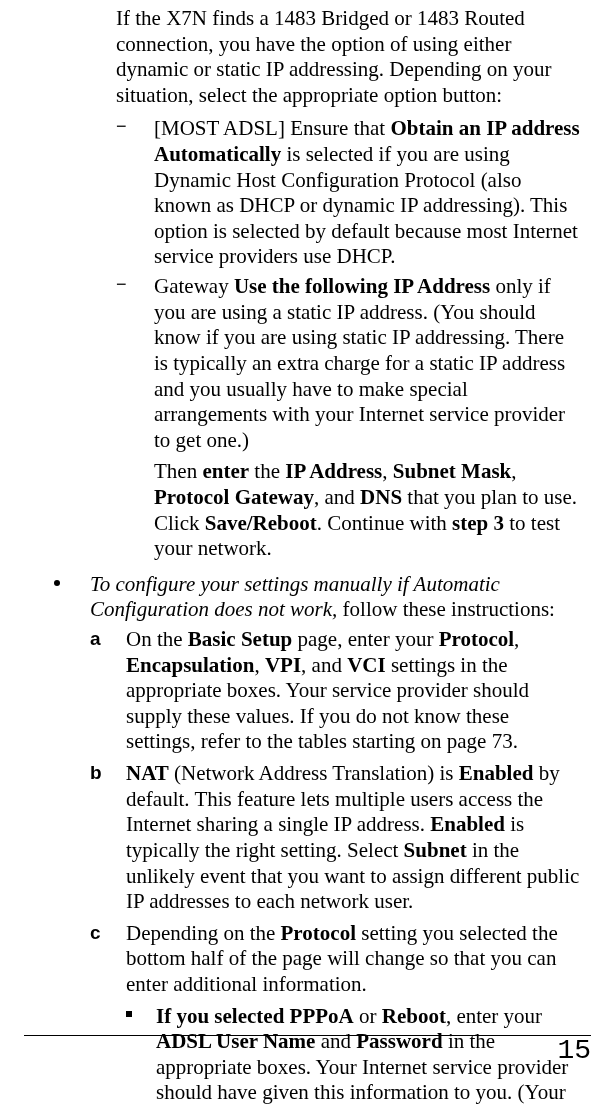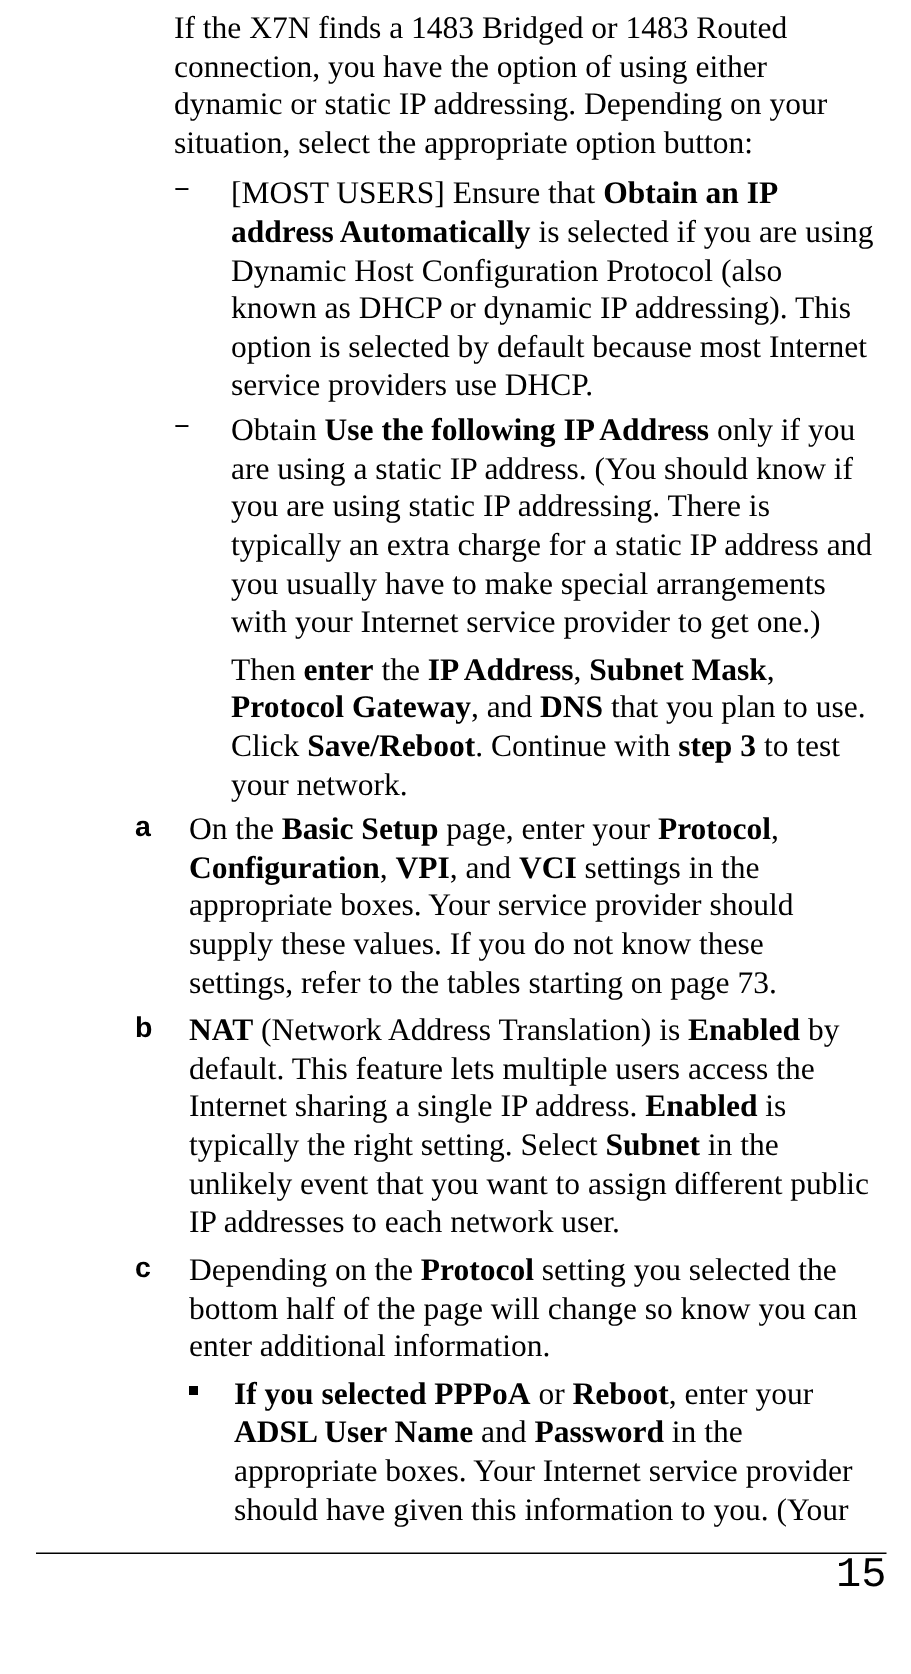--- a/index.html
+++ b/index.html
@@ -118,44 +118,48 @@
 <body>
 
 <div class="page">
   <div class="content">
 
     <p class="para-intro">If the X7N finds a 1483 Bridged or 1483 Routed connection, you have the option of using either dynamic or static IP addressing. Depending on your situation, select the appropriate option button:</p>
 
     <ul class="dash">
       <li>
         <span class="marker">−</span>
-        <span>[MOST USERS] Ensure that </span><b>Obtain an IP address Automatically</b><span> is selected if you are using Dynamic Host Configuration Protocol (also known as DHCP or dynamic IP addressing). This option is selected by default because most Internet service providers use DHCP.</span>
+        <span>[MOST ADSL] Ensure that </span><b>Obtain an IP address Automatically</b><span> is selected if you are using Dynamic Host Configuration Protocol (also known as DHCP or dynamic IP addressing). This option is selected by default because most Internet service providers use DHCP.</span>
       </li>
       <li>
         <span class="marker">−</span>
-        <span>Obtain </span><b>Use the following IP Address</b><span> only if you are using a static IP address. (You should know if you are using static IP addressing. There is typically an extra charge for a static IP address and you usually have to make special arrangements with your Internet service provider to get one.)</span>
+        <span>Gateway </span><b>Use the following IP Address</b><span> only if you are using a static IP address. (You should know if you are using static IP addressing. There is typically an extra charge for a static IP address and you usually have to make special arrangements with your Internet service provider to get one.)</span>
         <div class="sub-para">
           <span>Then </span><b>enter</b><span> the </span><b>IP Address</b><span>, </span><b>Subnet Mask</b><span>, </span><b>Protocol Gateway</b><span>, and </span><b>DNS</b><span> that you plan to use. Click </span><b>Save/Reboot</b><span>. Continue with </span><b>step 3</b><span> to test your network.</span>
         </div>
       </li>
     </ul>
 
+    <div class="bullet-line">
+      <span class="dot"></span>
+      <span class="em">To configure your settings manually if Automatic Configuration does not work,</span><span> follow these instructions:</span>
+    </div>
 
     <ol class="letters">
       <li>
         <span class="lm">a</span>
-        <span>On the </span><b>Basic Setup</b><span> page, enter your </span><b>Protocol</b><span>, </span><b>Configuration</b><span>, </span><b>VPI</b><span>, and </span><b>VCI</b><span> settings in the appropriate boxes. Your service provider should supply these values. If you do not know these settings, refer to the tables starting on page 73.</span>
+        <span>On the </span><b>Basic Setup</b><span> page, enter your </span><b>Protocol</b><span>, </span><b>Encapsulation</b><span>, </span><b>VPI</b><span>, and </span><b>VCI</b><span> settings in the appropriate boxes. Your service provider should supply these values. If you do not know these settings, refer to the tables starting on page 73.</span>
       </li>
       <li>
         <span class="lm">b</span>
         <b>NAT</b><span> (Network Address Translation) is </span><b>Enabled</b><span> by default. This feature lets multiple users access the Internet sharing a single IP address. </span><b>Enabled</b><span> is typically the right setting. Select </span><b>Subnet</b><span> in the unlikely event that you want to assign different public IP addresses to each network user.</span>
       </li>
       <li>
         <span class="lm">c</span>
-        <span>Depending on the </span><b>Protocol</b><span> setting you selected the bottom half of the page will change so know you can enter additional information.</span>
+        <span>Depending on the </span><b>Protocol</b><span> setting you selected the bottom half of the page will change so that you can enter additional information.</span>
       </li>
     </ol>
 
     <ul class="square">
       <li>
         <span class="sq"></span>
         <b>If you selected PPPoA</b><span> or </span><b>Reboot</b><span>, enter your </span><b>ADSL User Name</b><span> and </span><b>Password</b><span> in the appropriate boxes. Your Internet service provider should have given this information to you. (Your</span>
       </li>
     </ul>
 

